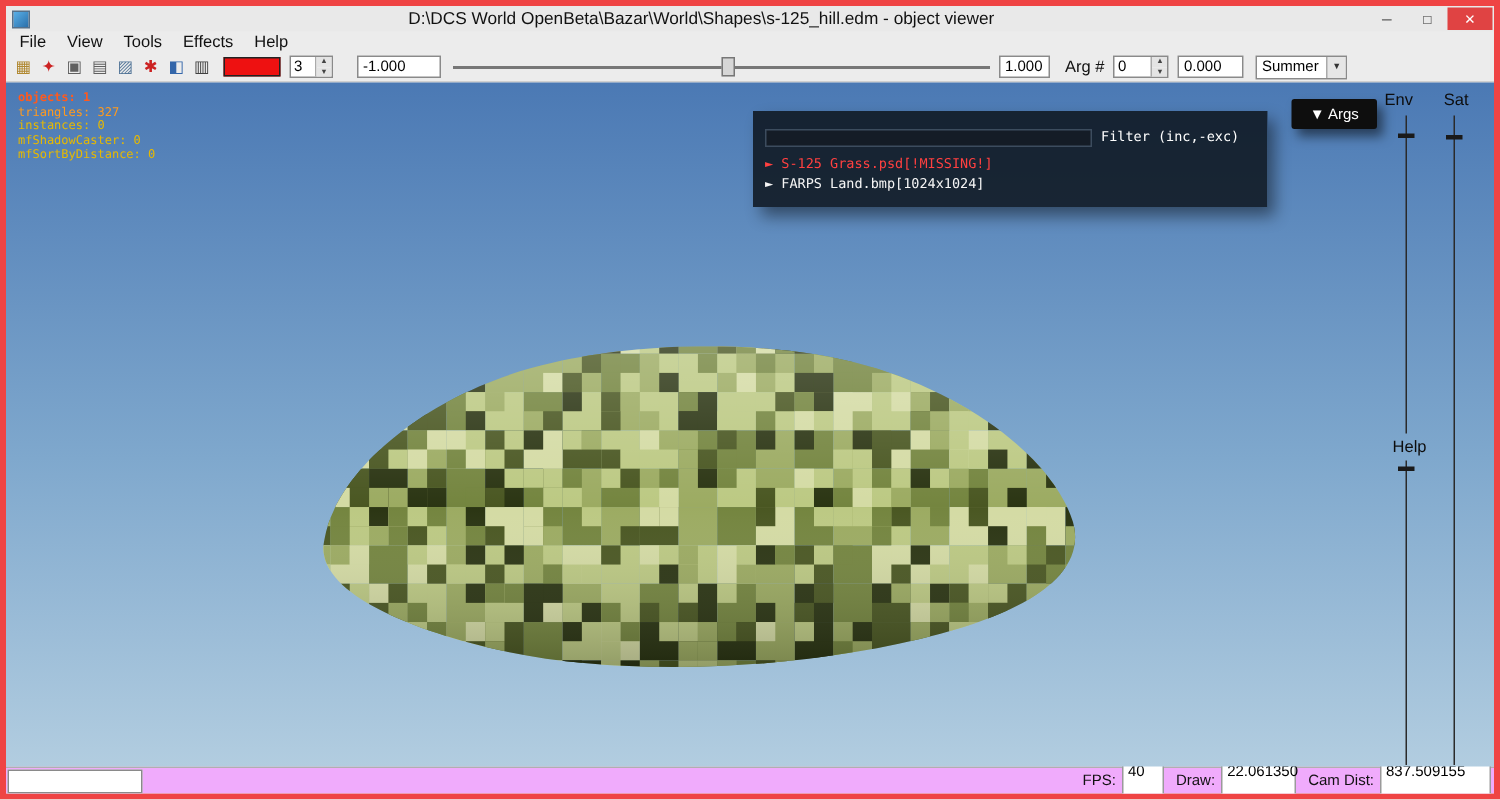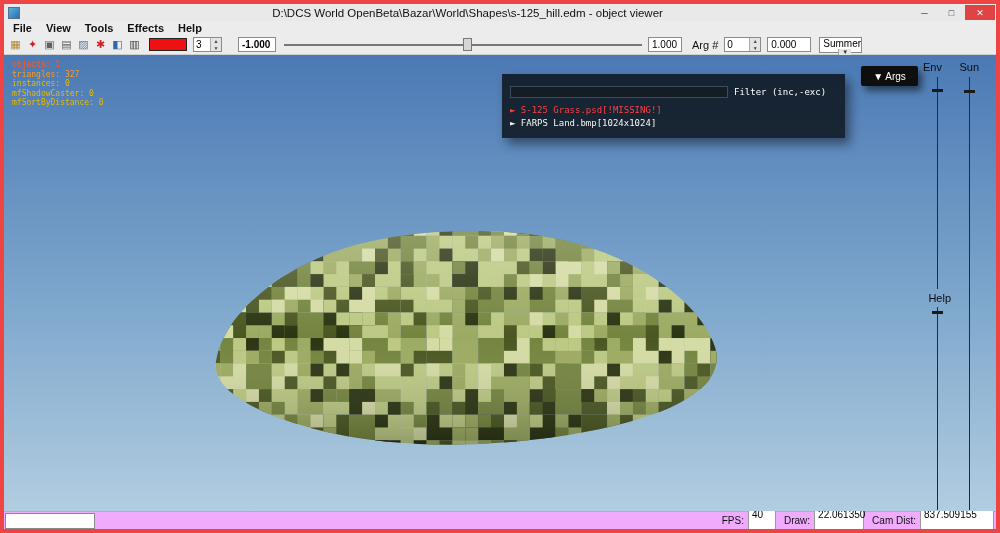--- a/index.html
+++ b/index.html
@@ -12,44 +12,44 @@
   .app-icon { width:12px; height:12px; background:linear-gradient(135deg,#5ab0e8,#2a6faa);
               border:1px solid #55708a; margin-right:4px; flex:0 0 auto; }
   .title { flex:1; text-align:center; font-size:11.5px; color:#111; white-space:nowrap; overflow:hidden; }
   .win-btns { display:flex; height:15px; margin-right:1px; }
   .win-btn { width:27px; height:15px; display:flex; align-items:center; justify-content:center;
              font-size:9px; color:#333; }
   .win-btn.close { width:30px; color:#fff; }
 
   
   .menubar { height:14px; display:flex; align-items:center; background:#ececec; font-size:11px; padding-left:2px; }
-  .menubar span { padding:0 7px; color:#111;font-weight:bold; }
+  .menubar span { padding:0 7px; color:#111; }
 
   
   .toolbar { height:20px; display:flex; align-items:center; background:#ececec;
              padding-left:3px; border-bottom:1px solid #cfcfcf; }
   .tb-icon { width:17px; height:15px; display:flex; align-items:center; justify-content:center; font-size:11px; }
   .swatch { width:38px; height:13px; border:1px solid #222; margin-left:6px; }
   .spin { display:flex; margin-left:6px; height:15px; border:1px solid #8a8a8a; background:#fff; }
   .spin .val { width:16px; font-size:10px; padding:1px 2px; color:#000; }
   .spin .val.wide { width:24px; }
   .spin .btns { width:11px; display:flex; flex-direction:column; border-left:1px solid #aaa; }
   .spin .btns span { flex:1; font-size:5px; line-height:6px; text-align:center; background:#e4e4e4; color:#444; }
   .tb-field { height:15px; border:1px solid #8a8a8a; background:#fff; font-size:10px; padding:0 3px;
               font-family:"Liberation Sans",sans-serif; color:#000; }
-  .f-min { width:38px; margin-left:16px;font-weight:bold; }
+  .f-min { width:56px; margin-left:16px; }
   .f-max { width:34px; margin-left:6px; }
   .f-arg { width:44px; margin-left:6px; }
   .tb-slider { position:relative; width:358px; height:15px; margin-left:8px; }
   .tb-slider .track { position:absolute; left:0; right:0; top:7px; height:2px; background:#777; }
   .tb-slider .thumb { position:absolute; left:50%; top:1px; width:9px; height:13px;
                       background:#d6d6d6; border:1px solid #777; }
   .arg-label { font-size:11px; margin-left:10px; color:#111; }
   .season { display:flex; align-items:center; height:16px; border:1px solid #8a8a8a; background:#fff;
-            margin-left:8px; font-size:10px; padding-left:3px; color:#000;flex-direction:column; }
+            margin-left:8px; font-size:10px; padding-left:3px; color:#000; }
   .season .arrow-box { width:13px; height:14px; margin-left:5px; background:#e6e6e6;
                        border-left:1px solid #aaa; font-size:6px; display:flex; align-items:center;
                        justify-content:center; color:#333; }
 
   
   .viewport { flex:1; position:relative; overflow:hidden; }
   .camo-svg { position:absolute; left:0; top:0; width:100%; height:100%; }
   .debug { position:absolute; left:8px; top:5px; font-family:"DejaVu Sans Mono",monospace;
            font-size:8px; line-height:9.5px; }
 
@@ -846,21 +846,21 @@
           <rect x="634" y="405" width="13" height="13" fill="#bcc983"></rect>
           <rect x="647" y="405" width="13" height="13" fill="#9cab62"></rect>
           <rect x="673" y="405" width="13" height="13" fill="#d4dba4"></rect>
           <rect x="712" y="405" width="13" height="13" fill="#bcc983"></rect>
           <rect x="738" y="405" width="13" height="13" fill="#2b3513"></rect>
         </g>
       <path d="M214,310 C222,262 286,208 368,190 C428,176 516,174 578,192 C648,212 704,256 717,298 C726,330 694,356 628,374 C540,398 420,404 336,386 C268,371 206,344 214,310 Z" fill="url(#domeShade)"></path>
     </svg>
 
     <div class="debug">
-      <div style="color: rgb(255, 90, 30);">objects: 1</div>
+      <div style="color: rgb(255, 90, 30); font-weight: bold;">objects: 1</div>
       <div style="color: rgb(255, 154, 30);">triangles: 327</div>
       <div style="color: rgb(231, 185, 0);">instances: 0</div>
       <div style="color: rgb(231, 185, 0);">mfShadowCaster: 0</div>
       <div style="color: rgb(231, 185, 0);">mfSortByDistance: 0</div>
     </div>
 
     <div class="tex-panel">
       <div class="tex-body">
         <div class="tex-filter-row">
           <input class="tex-filter-input" value="" style="">
@@ -870,21 +870,21 @@
           <div class="tex-item" style="color: rgb(255, 64, 64);">► S-125 Grass.psd[!MISSING!]</div>
           <div class="tex-item" style="color: rgb(245, 245, 245);">► FARPS Land.bmp[1024x1024]</div>
         </div>
       </div>
     </div>
 
     <div class="args-btn">▼ Args</div>
 
     <div class="env-panel">
       <span class="lbl-env">Env</span>
-      <span class="lbl-sun">Sun</span>
+      <span class="lbl-sun">Sat</span>
       <span class="lbl-rain">Help</span>
       <span class="vtrack env"></span>
       <span class="vtrack rain"></span>
       <span class="vtrack sun"></span>
       <span class="vthumb env"></span>
       <span class="vthumb rain"></span>
       <span class="vthumb sun"></span>
     </div>
   </div>
 

